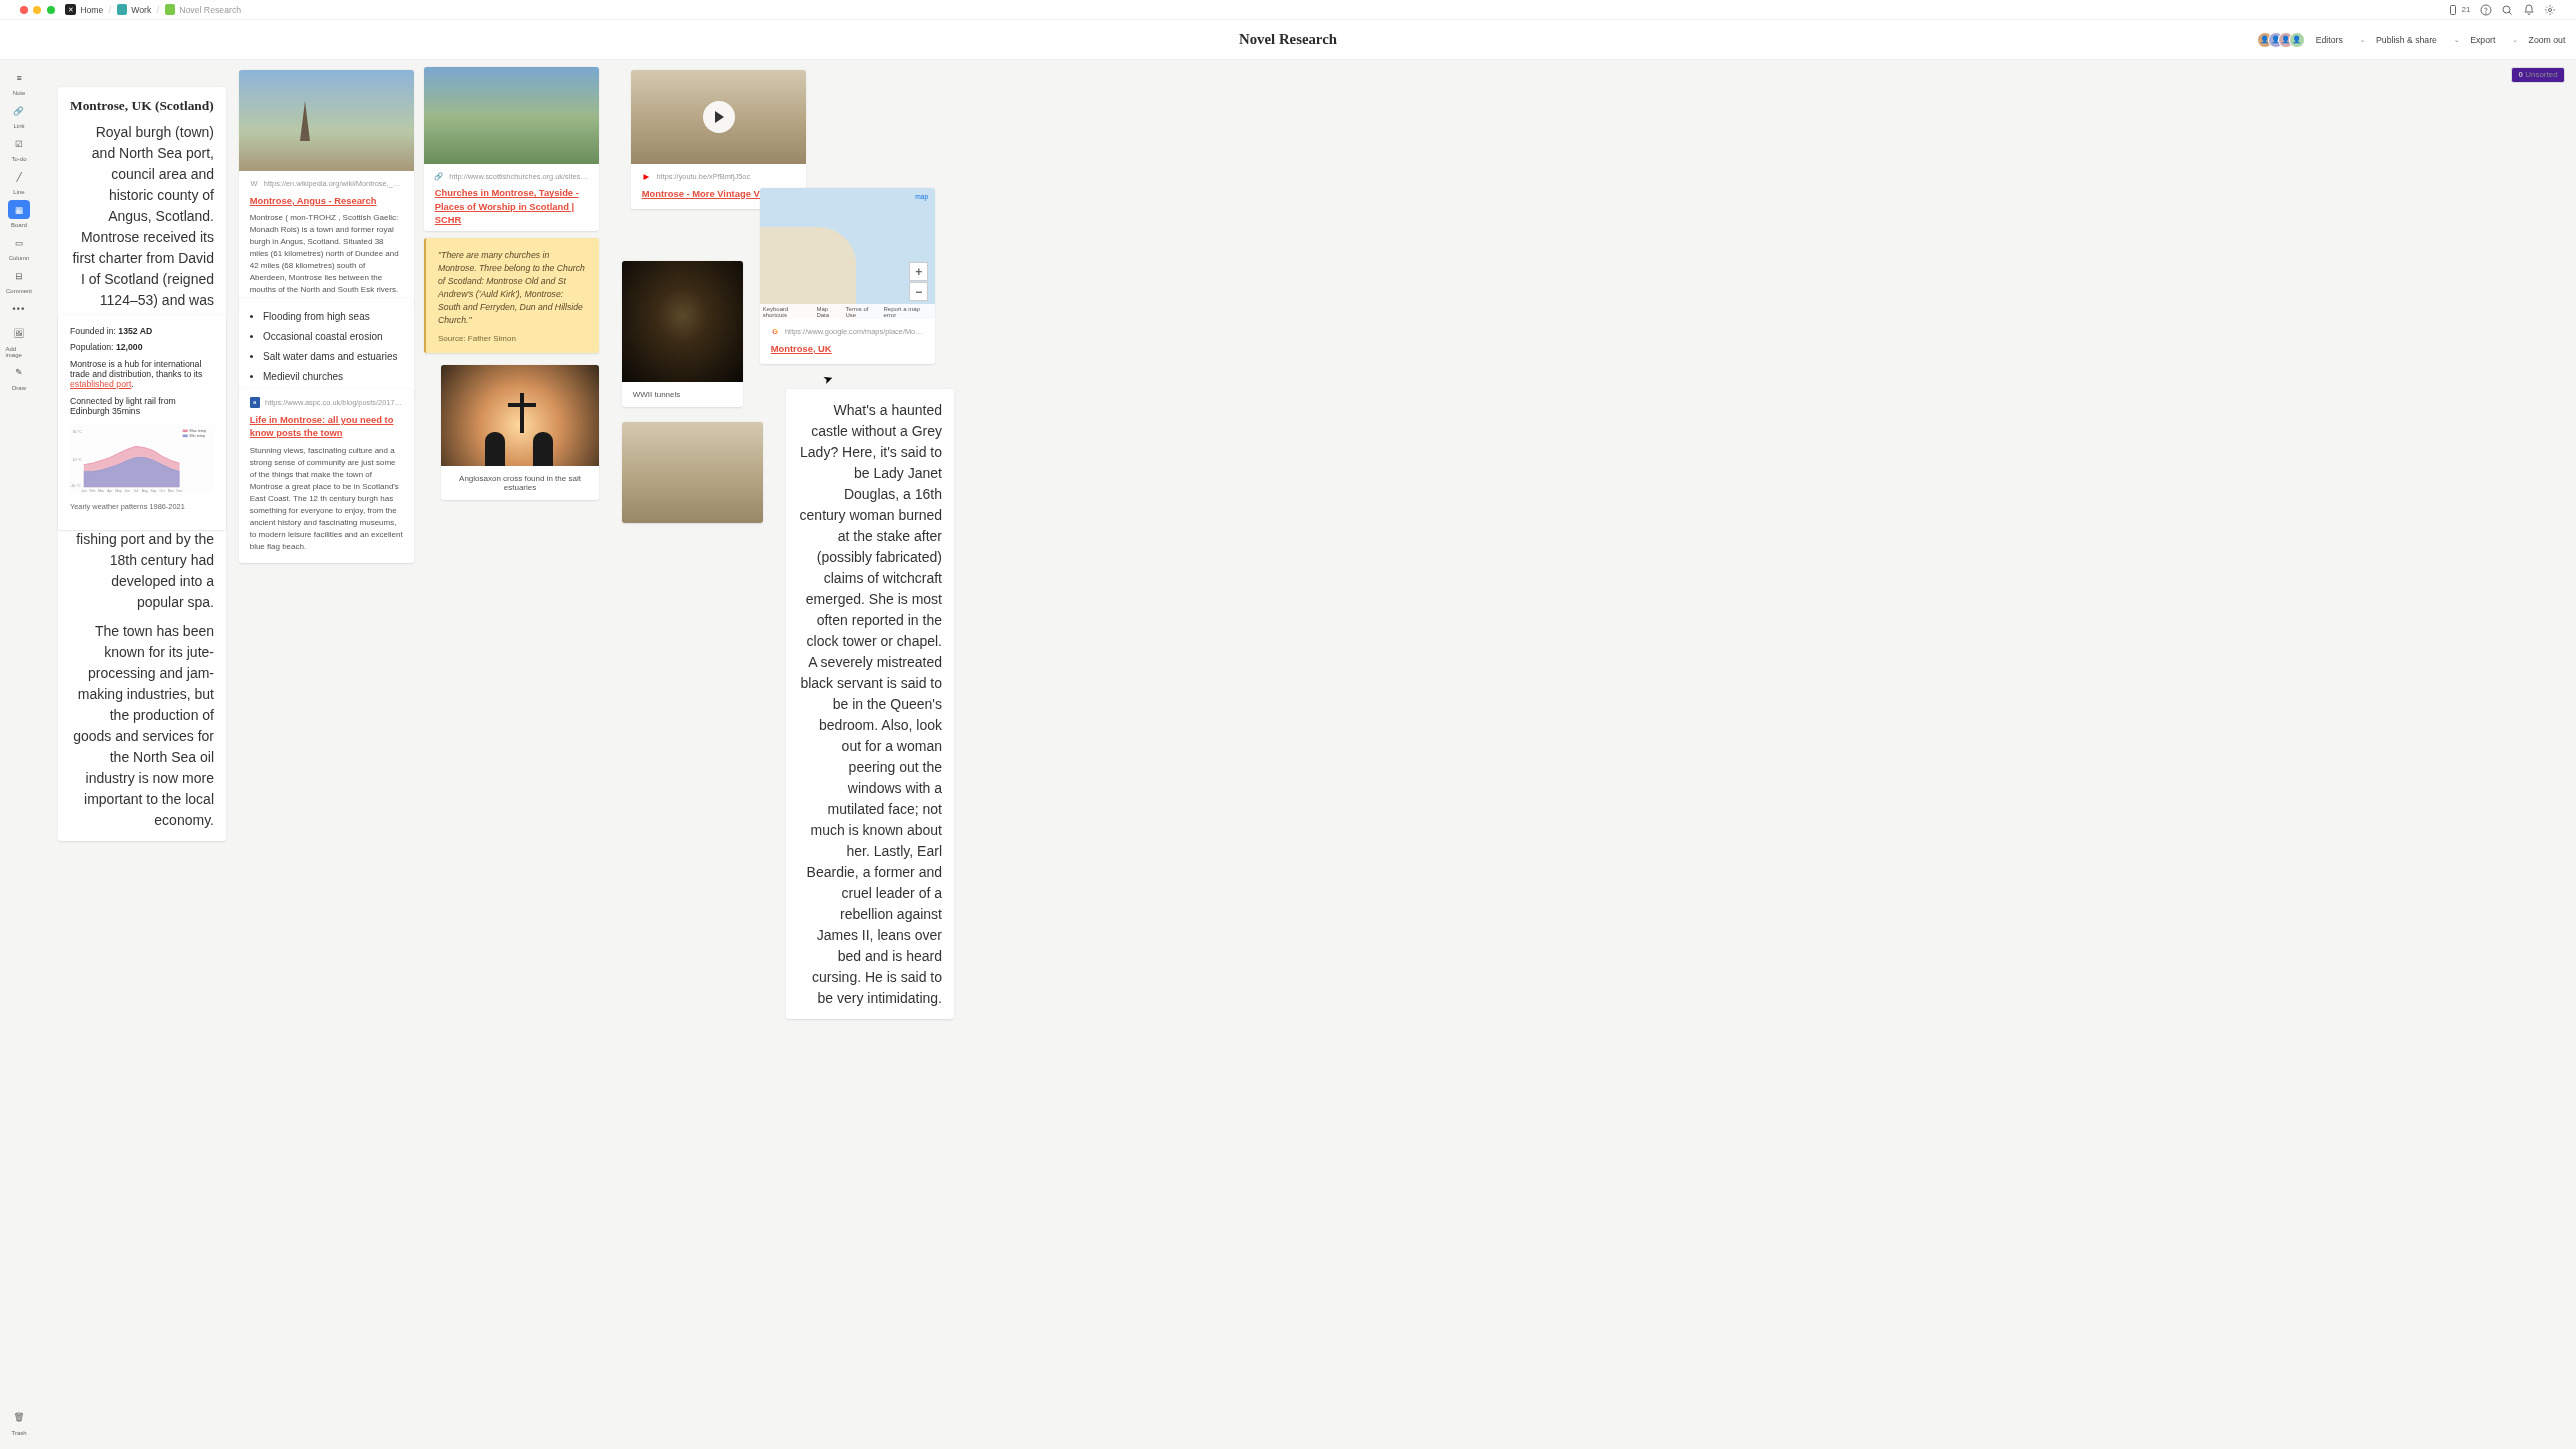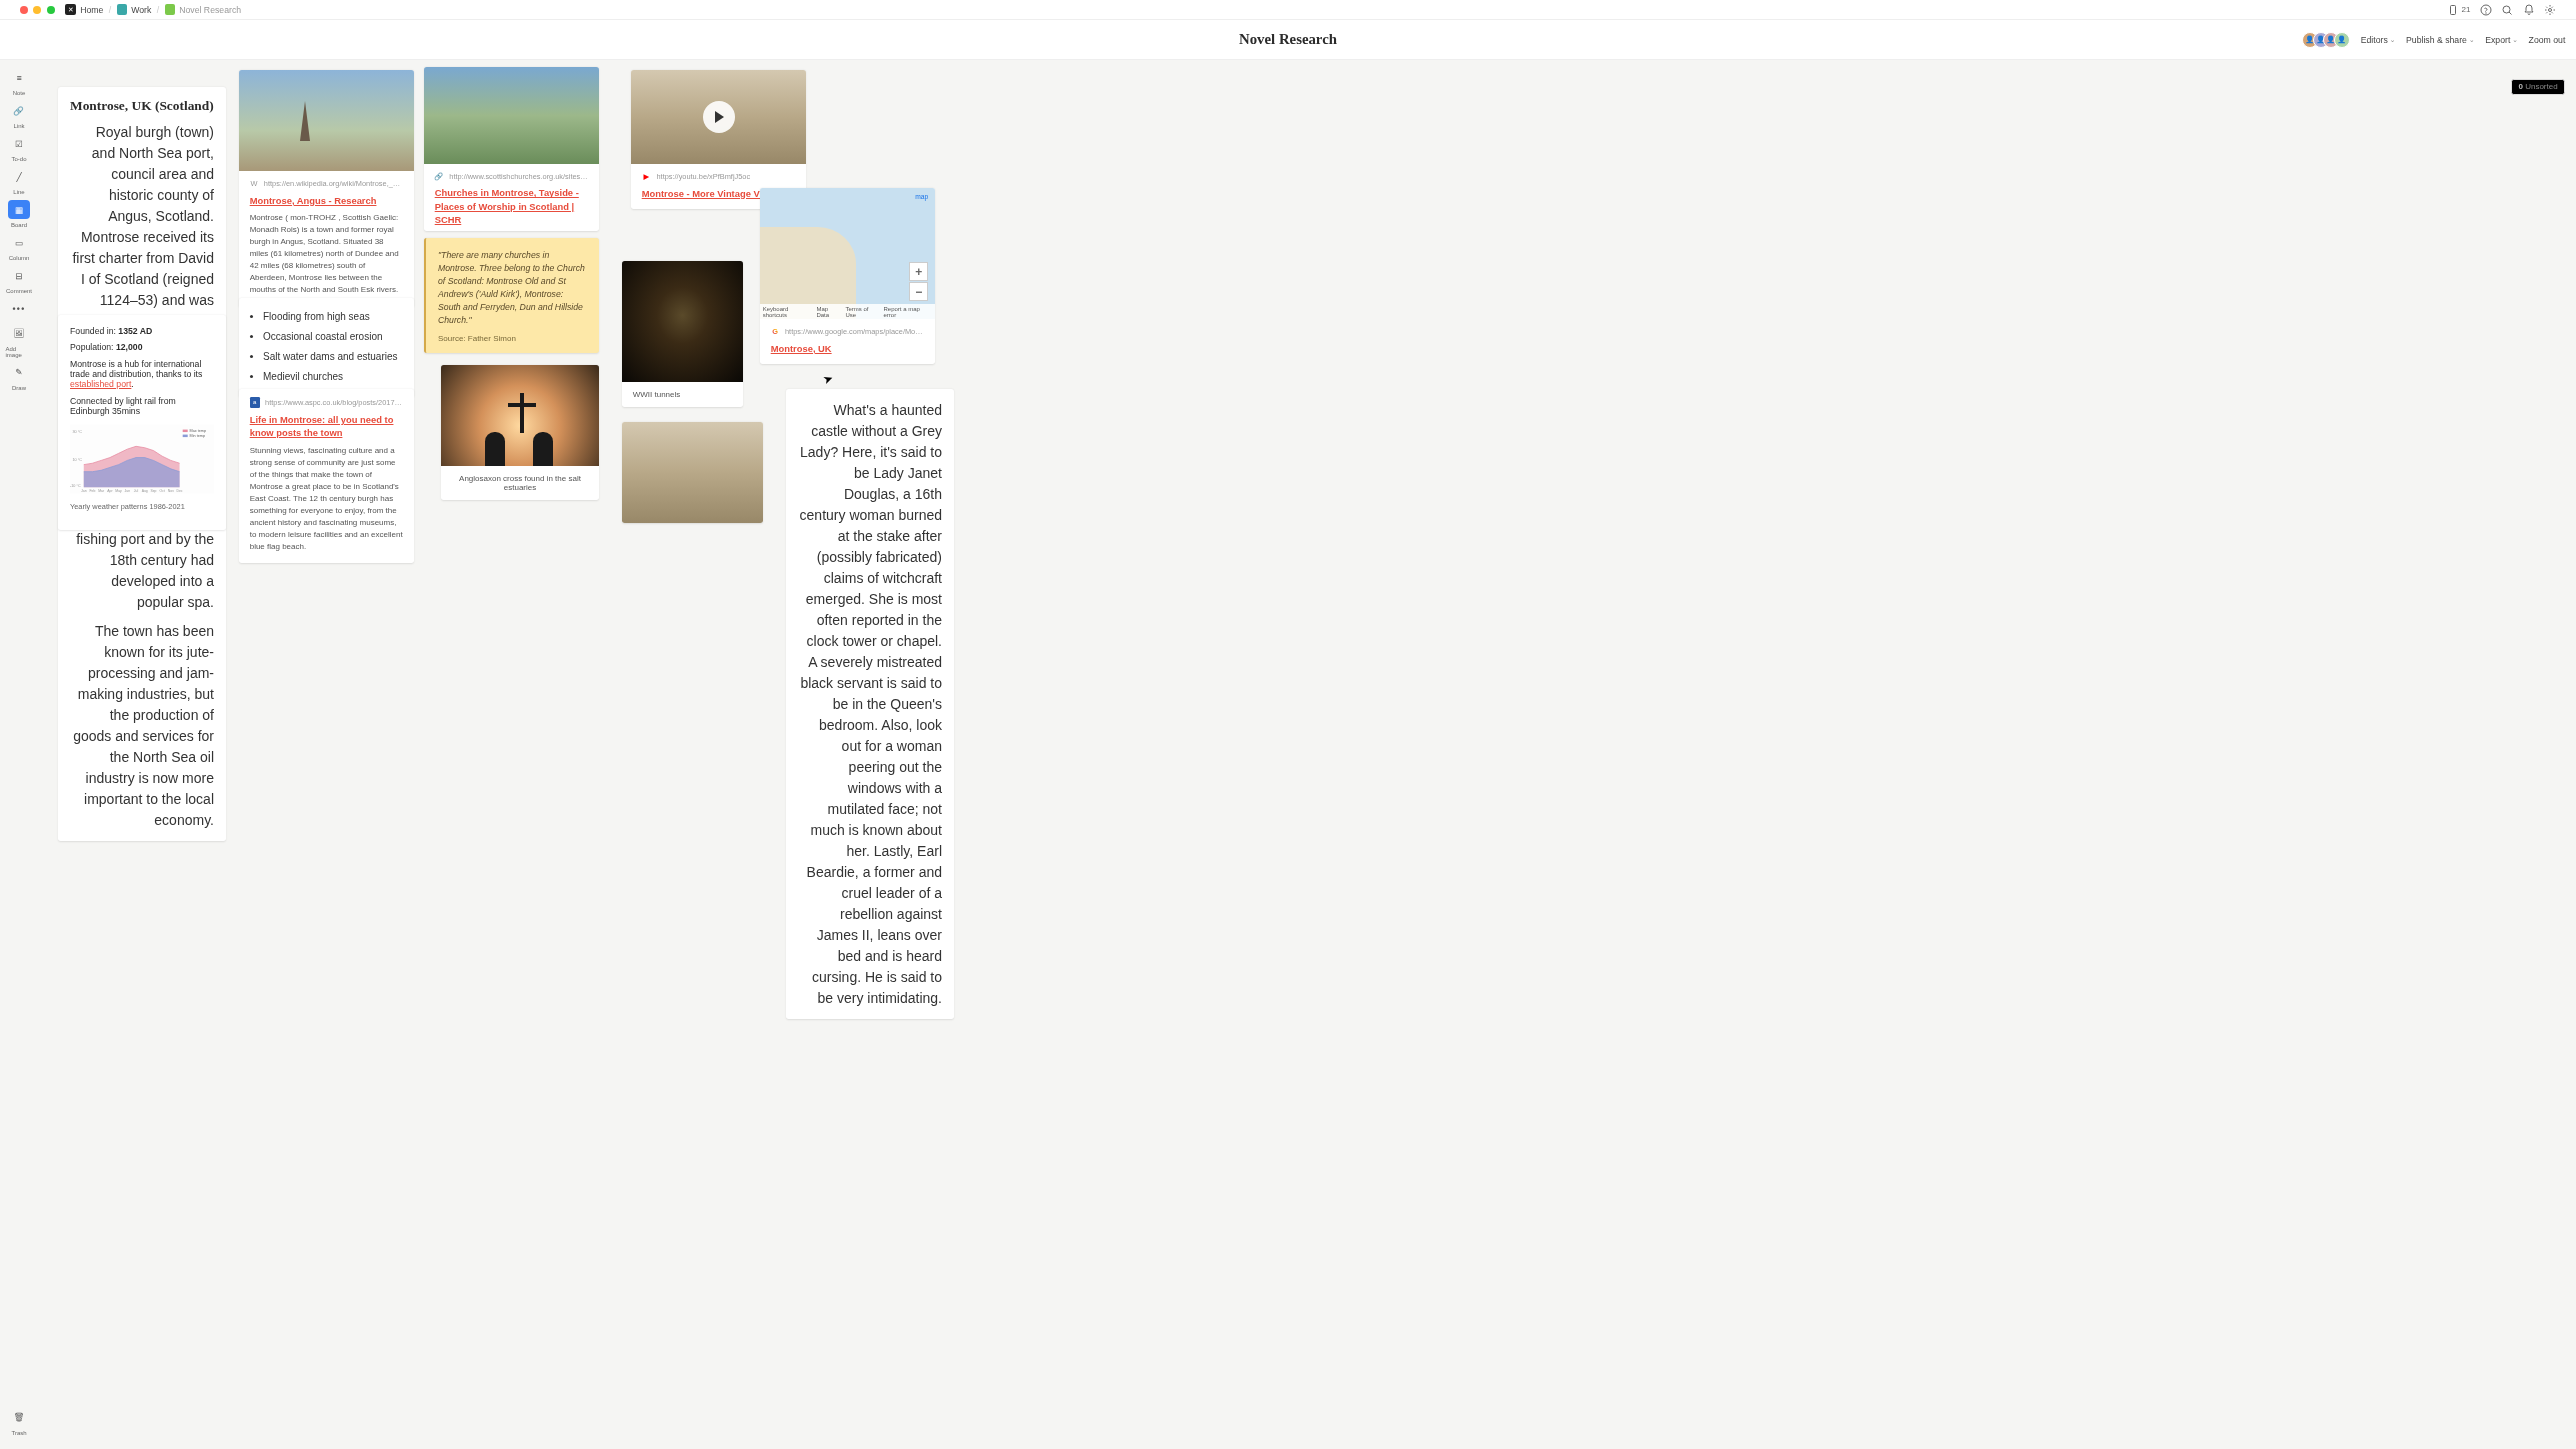--- a/index.html
+++ b/index.html
@@ -20,35 +20,35 @@
 .chrome-right svg { width: 12px; height: 12px; }
 .device-count { display: flex; align-items: center; gap: 2.7px; font-size: 8px; }
 
 
 .header { height: 40px; background: #fff; display: flex; align-items: center; justify-content: center; position: relative; border-bottom: 0.7px solid #eee; }
 .header-title { font-family: Georgia, serif; font-size: 14.8px; font-weight: 700; }
 .header-right { position: absolute; right: 10.7px; display: flex; align-items: center; gap: 10.7px; font-size: 8.7px; color: #444; }
 .avatars { display: flex; }
 .avatar { width: 16px; height: 16px; border-radius: 50%; background: #ddd; border: 1.3px solid #fff; margin-left: -5.4px; display: flex; align-items: center; justify-content: center; font-size: 7.4px; }
 .avatar:first-child { margin-left: 0; }
-.hdr-btn { display: flex; align-items: center; gap: 2px; cursor: pointer; }
+.hdr-btn { display: flex; align-items: center; gap: 17px; cursor: pointer; }
 .chev { font-size: 6.7px; color: #888; }
 
 
 .sidebar { position: fixed; left: 0; top: 60px; bottom: 0; width: 38px; background: #f5f5f3; display: flex; flex-direction: column; align-items: center; padding-top: 5.4px; gap: 5.4px; }
 .tool { width: 27px; display: flex; flex-direction: column; align-items: center; gap: 2.7px; cursor: pointer; padding: 2.7px 0; }
 .tool-icon { width: 21.5px; height: 19px; border-radius: 4px; display: flex; align-items: center; justify-content: center; color: #555; }
 .tool-icon.active { background: #3b82f6; color: #fff; }
 .tool-label { font-size: 6px; color: #666; }
 .tool-more { letter-spacing: 1.3px; font-weight: bold; }
 .sidebar-bottom { margin-top: auto; margin-bottom: 10.7px; }
 
 
 .canvas { position: absolute; left: 38px; top: 60px; right: 0; bottom: 0; overflow: auto; }
-.unsorted { position: absolute; top: 6.7px; right: 10.7px; background: #000000; border: 0.7px solid #ddd; border-radius: 2.7px; padding: 2.7px 6.7px; font-size: 8px; color: #888; z-index: 10; margin-top: 12px; }
+.unsorted { position: absolute; top: 6.7px; right: 10.7px; background: #4c1d95; border: 0.7px solid #ddd; border-radius: 2.7px; padding: 2.7px 6.7px; font-size: 8px; color: #888; z-index: 10; }
 .unsorted b { color: #bbb; }
 
 .card { position: absolute; background: #fff; border-radius: 2.7px; box-shadow: 0 0.7px 2px rgba(0,0,0,0.1); overflow: hidden; }
 .card-pad { padding: 10.7px 12px; }
 .card h2 { font-family: Georgia, serif; font-size: 13.4px; font-weight: 700; margin-bottom: 8px; }
 .card p { font-size: 14px; line-height: 1.5; margin-bottom: 8px; color: #333; text-align: right; }
 .card p:last-child { margin-bottom: 0; }
 
 .img-ph { width: 100%; background: linear-gradient(180deg, #8db4d8 0%, #b8c9a8 60%, #a89878 100%); position: relative; }
 .img-ph.field { background: linear-gradient(180deg, #7aa8d0 0%, #9cb88a 50%, #6a8d5a 100%); }

